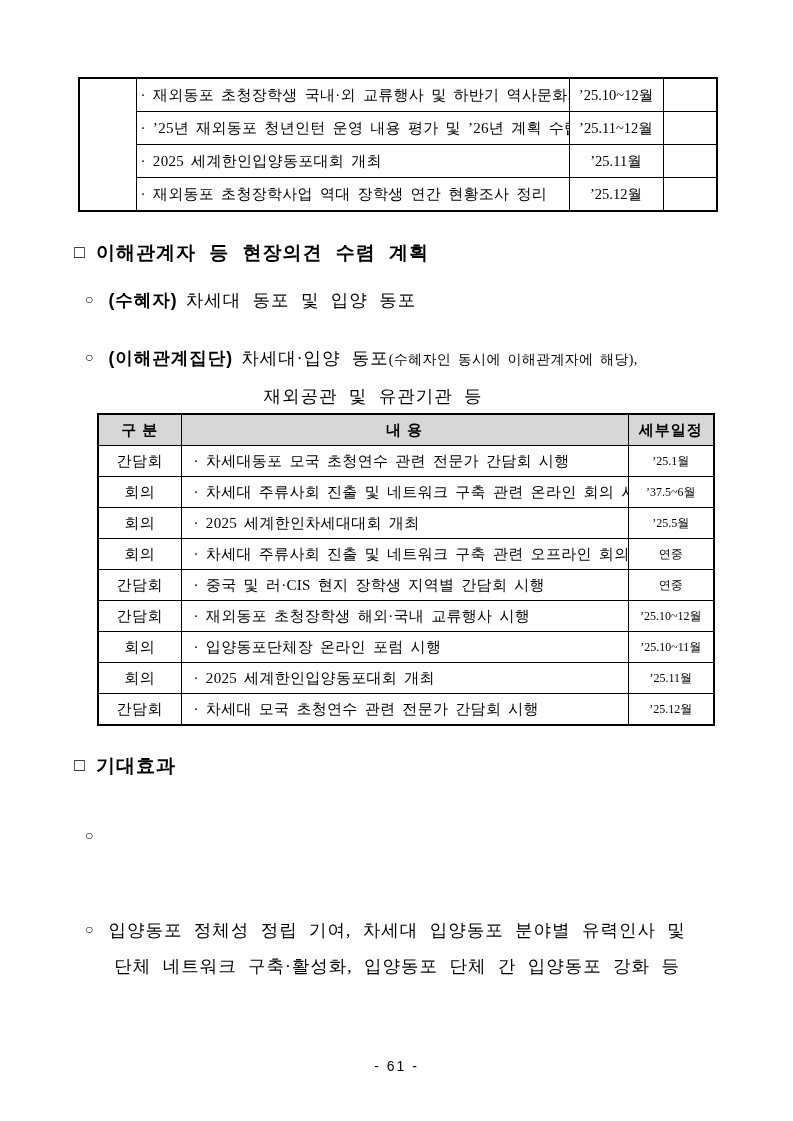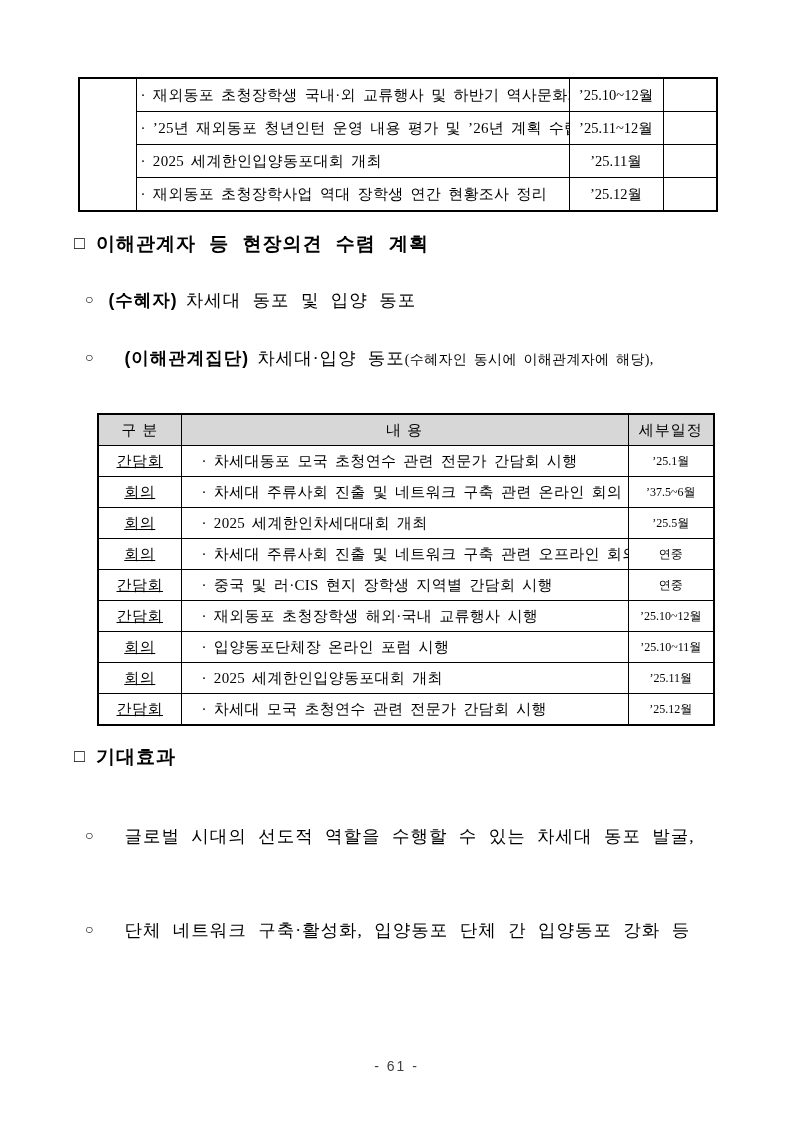--- a/index.html
+++ b/index.html
@@ -28,66 +28,67 @@
   
   .top-tbl{left:78px;top:77px;width:638px;}
   .top-tbl td{height:32px;font-size:15px;}
   .top-tbl td.c-content{padding-left:4px;word-spacing:3px;letter-spacing:.3px;}
   .top-tbl td.c-date{text-align:center;font-size:14.5px;}
   
   .meet-tbl{left:97px;top:413px;width:616px;}
   .meet-tbl th{
     height:30px;background:var(--table-header-bg,#d7d7d7);
     font-family:"Liberation Sans","DejaVu Sans",sans-serif;
-    font-weight:normal;font-size:15px;letter-spacing:1px;
+    font-weight:bold;font-size:15px;letter-spacing:1px;
     border-bottom:2px solid var(--border,#000);
   }
   .meet-tbl td{height:30px;font-size:15px;}
-  .meet-tbl td.c-cat{text-align:center;letter-spacing:.5px;text-decoration:underline;}
-  .meet-tbl td.c-content{padding-left:20px;word-spacing:3px;letter-spacing:.3px;}
+  .meet-tbl td.c-cat{text-align:center;letter-spacing:.5px;}
+  .meet-tbl td.c-content{padding-left:12px;word-spacing:3px;letter-spacing:.3px;}
   .meet-tbl td.c-date{text-align:center;font-size:12px;}
   
   .sec-title{
     position:absolute;left:74px;
     font-family:"Liberation Sans","DejaVu Sans",sans-serif;
     font-weight:bold;font-size:19px;
     letter-spacing:1px;word-spacing:7px;
     white-space:nowrap;
+    margin-top:9px;
   }
   .sec-title .sq{font-size:18px;margin-right:10px;font-weight:normal;position:relative;top:-1px;}
   .t-stake{top:231px;}
   .t-effect{top:744px;}
   
   .bullet{
     position:absolute;left:85px;
     display:flex;align-items:flex-start;
     font-size:17.5px;letter-spacing:1px;word-spacing:6px;
     line-height:36px;
   }
   .bullet .circ{
     flex:0 0 auto;margin-right:14px;
     font-size:14px;line-height:36px;
   }
   .bullet .btext{white-space:nowrap;text-align:center;}
-  .bullet .bline{white-space:nowrap;margin-left:16px;}
+  .bullet .bline{white-space:nowrap;}
   .blabel{
     font-family:"Liberation Sans","DejaVu Sans",sans-serif;
     font-weight:bold;margin-right:8px;
   }
   .bnote{font-size:14px;letter-spacing:.3px;word-spacing:3px;}
   .b-benef{top:282px;}
   .b-group{top:340px;}
   .b-eff1{top:818px;}
   .b-eff2{top:912px;}
   
   .footer{
     position:absolute;top:1058px;left:0;width:100%;
     text-align:center;
     font-family:"Liberation Sans","DejaVu Sans",sans-serif;
-    font-size:14px;letter-spacing:2px;color:#404040;
+    font-size:14px;letter-spacing:2px;color:#000000;
   }
 </style>
 </head>
 <body>
 
 <div class="page">
 
   <table class="tbl top-tbl">
     <colgroup>
       <col style="width:57px">
@@ -130,20 +131,21 @@
       <span class="blabel">(수혜자)</span><span>차세대 동포 및 입양 동포</span>
     </div>
   </div>
 
   <div class="bullet b-group">
     <span class="circ">○</span>
     <div class="btext">
       <div class="bline">
         <span class="blabel">(이해관계집단)</span><span>차세대·입양 동포</span><span class="bnote">(수혜자인 동시에 이해관계자에 해당),</span>
       </div>
+      <div class="bline">재외공관 및 유관기관 등</div>
     </div>
   </div>
 
   <table class="tbl meet-tbl">
     <colgroup>
       <col style="width:83px">
         <col style="width:447px">
         <col style="width:86px">
     </colgroup>
     <thead>
@@ -202,26 +204,26 @@
     </tbody>
   </table>
 
   <div class="sec-title t-effect">
     <span class="sq">□</span><span>기대효과</span>
   </div>
 
   <div class="bullet b-eff1">
     <span class="circ">○</span>
     <div class="btext">
-      <div class="bline">글로벌 시대의 선도적 역할을 수행할 수 있는 차세대 동포 발굴,</div>
     </div>
   </div>
 
   <div class="bullet b-eff2">
     <span class="circ">○</span>
     <div class="btext">
+      <div class="bline">입양동포 정체성 정립 기여, 차세대 입양동포 분야별 유력인사 및</div>
       <div class="bline">단체 네트워크 구축·활성화, 입양동포 단체 간 입양동포 강화 등</div>
     </div>
   </div>
 
   <div class="footer">- 61 -</div>
 
 </div>
 
 </body></html>

